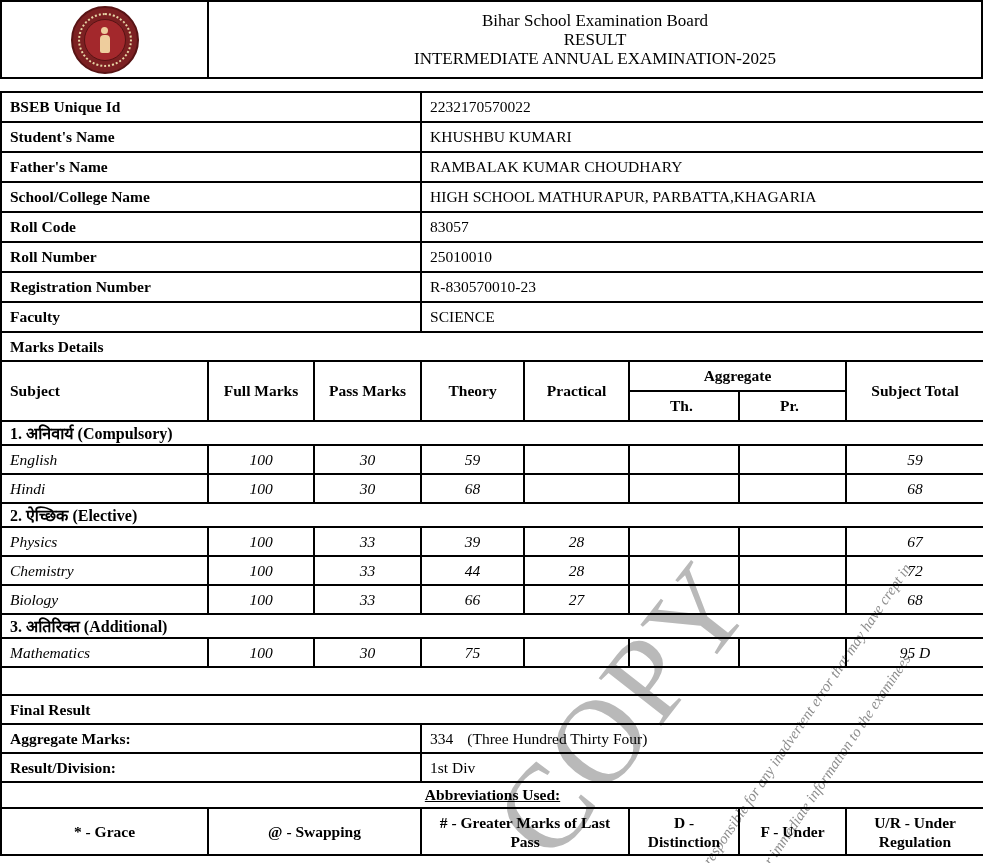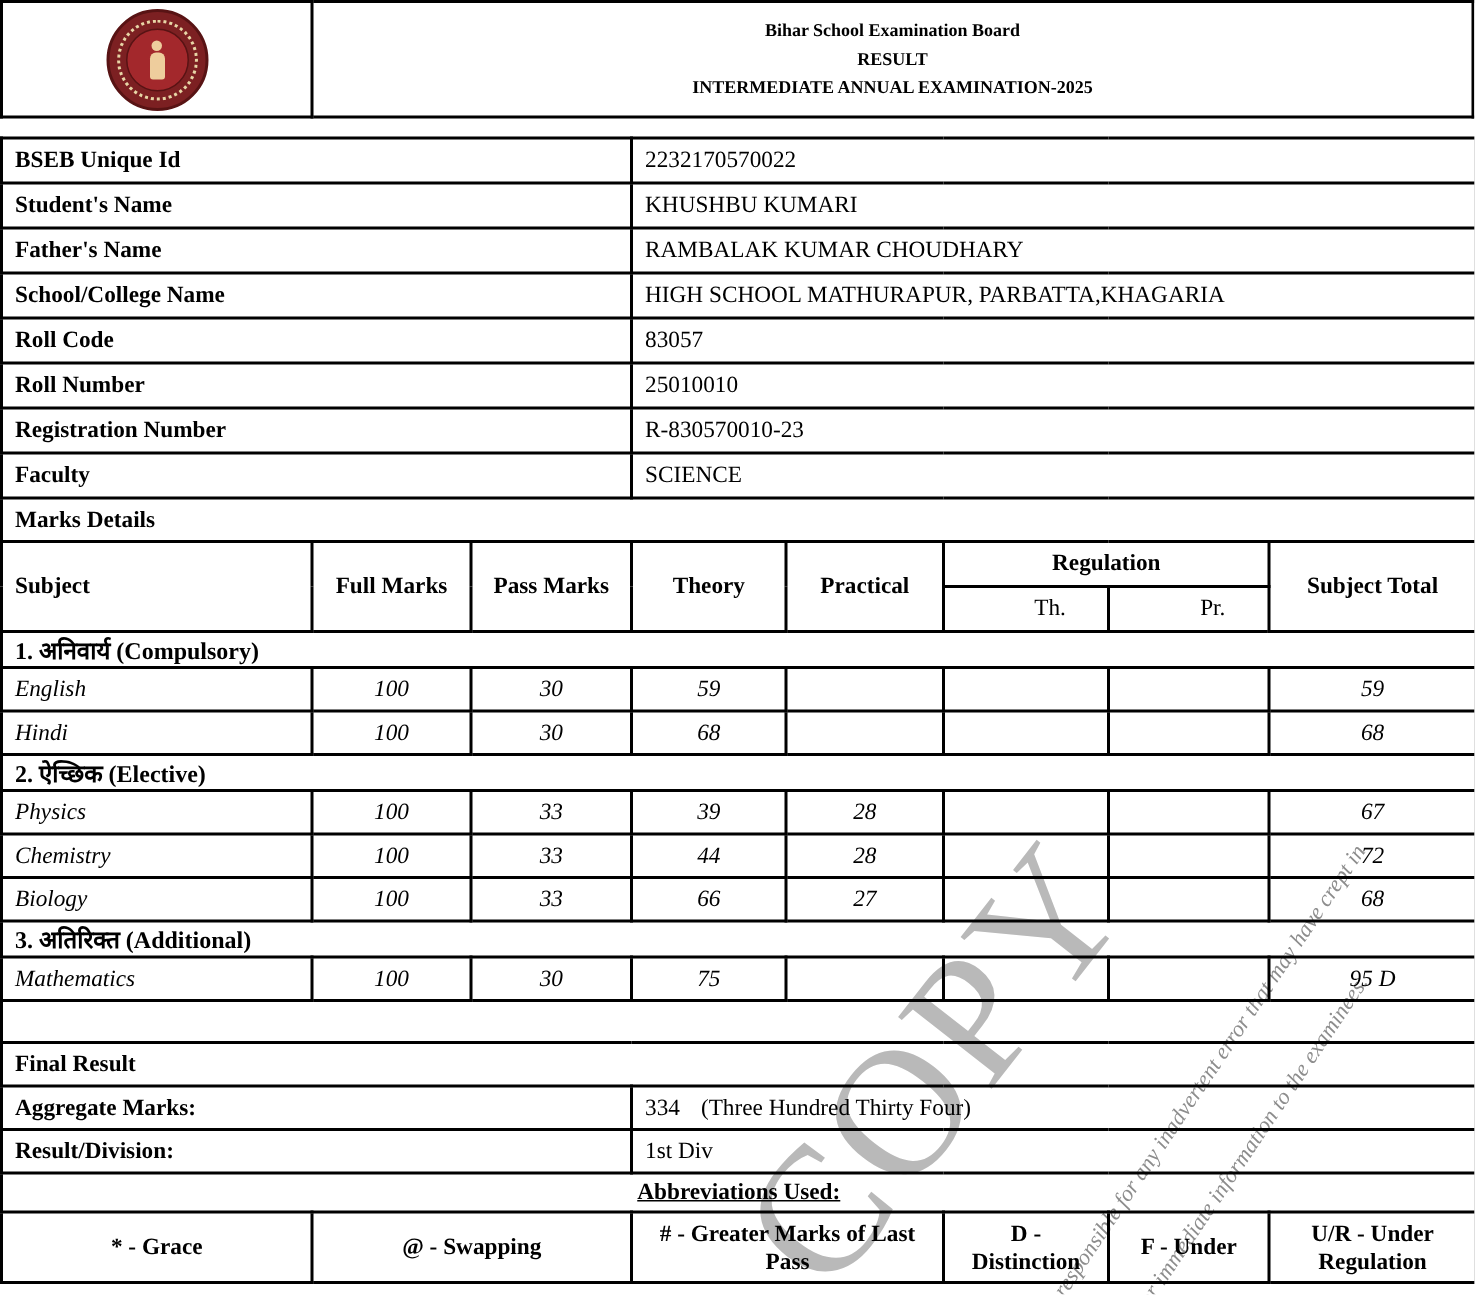--- a/index.html
+++ b/index.html
@@ -8,40 +8,40 @@
     overflow:hidden; color:#000;
     font-family:"Liberation Serif","DejaVu Serif",serif;
   }
   table { border-collapse:collapse; table-layout:fixed; background:transparent; }
   td { border:2px solid #000; padding:0 8px; font-size:15.5px; vertical-align:middle; background:transparent; overflow:hidden; }
 
   
   .hdr-table { position:absolute; left:0; top:0; width:983px; z-index:2; }
   .hdr-table td { height:75px; }
   .logo-cell { text-align:center; }
-  .title-cell { text-align:center; font-weight:bold; font-size:12px; line-height:19px; }
+  .title-cell { text-align:center; font-weight:normal; font-size:17px; line-height:19px; }
 
   
   .seal { position:relative; width:64px; height:64px; border-radius:50%;
           background:#7c2022; border:2px solid #581314; margin:0 auto; }
   .seal-ring { position:absolute; inset:5px; border-radius:50%; border:2px dotted #e7d6a6; }
   .seal-core { position:absolute; inset:11px; border-radius:50%; background:#a3282c;
                border:1px solid #581314; display:flex; flex-direction:column;
                align-items:center; justify-content:center; }
   .fig-head { width:7px; height:7px; border-radius:50%; background:#eecd9d; }
   .fig-body { width:10px; height:18px; border-radius:4px 4px 2px 2px; background:#eecd9d; margin-top:1px; }
 
   
   .main-table { position:absolute; left:0; top:91px; width:983px; z-index:2; }
   .info-row td { height:28px; }
   .lbl { font-weight:bold; }
   .marks-details td { height:27px; font-weight:bold;margin-top:42px; }
   .mh td { height:28px; font-weight:bold; text-align:center; }
   .mh .mh-subject { text-align:left; }
-  .mh2 td { height:28px; font-weight:normal; text-align:center;padding-left:40px; }
+  .mh2 td { height:28px; font-weight:bold; text-align:left;padding-left:40px; }
   .section-row td { height:22px; font-weight:bold; font-size:16px;
                     font-family:"Liberation Serif","DejaVu Sans",serif;margin-top:12px; }
   .marks-row td { height:27px;font-style:italic; }
   .marks-row .num { text-align:center; }
   .spacer-row td { height:26px; }
   .final-title td { height:27px; font-weight:bold; }
   .final-row td { height:27px; }
   .final-row .note { margin-left:14px; }
   .abbr-title td { height:24px; font-weight:bold; text-align:center; text-decoration:underline; }
   .abbr-row td { height:45px; font-weight:bold; text-align:center; line-height:19px; }
@@ -140,21 +140,21 @@
     <tbody>
       <tr class="marks-details">
         <td colspan="8">Marks Details</td>
       </tr>
       <tr class="mh">
         <td rowspan="2" class="mh-subject">Subject</td>
         <td rowspan="2">Full Marks</td>
         <td rowspan="2">Pass Marks</td>
         <td rowspan="2">Theory</td>
         <td rowspan="2">Practical</td>
-        <td colspan="2">Regulation</td>
+        <td colspan="2">Aggregate</td>
         <td rowspan="2">Subject Total</td>
       </tr>
       <tr class="mh2">
         <td>Th.</td>
         <td>Pr.</td>
       </tr>
     </tbody>
 
     <tbody id="marks-body">
         <tr class="section-row">

